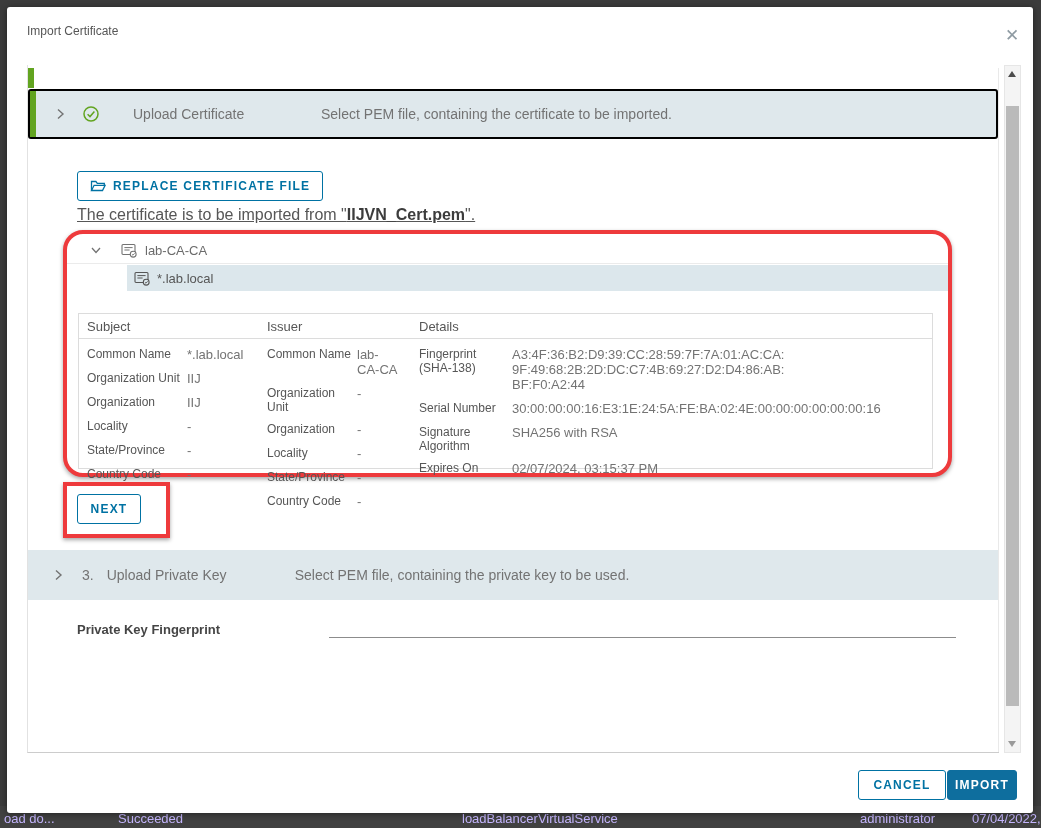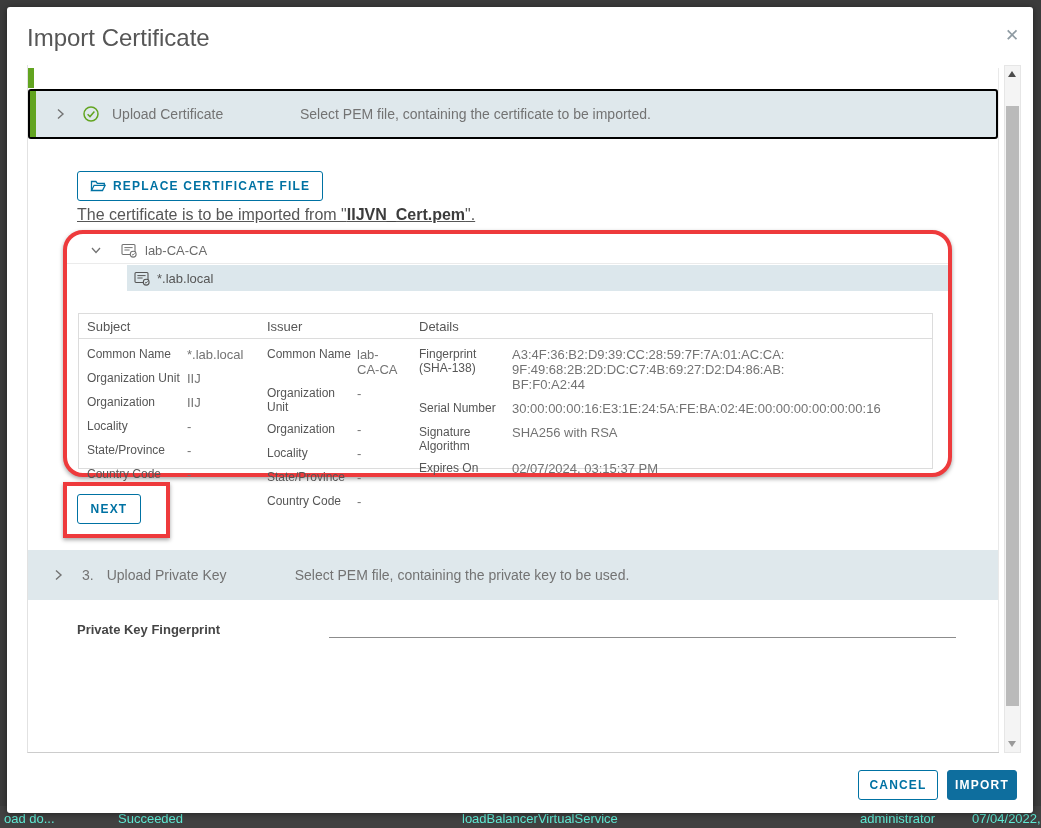--- a/index.html
+++ b/index.html
@@ -1,43 +1,43 @@
 <!DOCTYPE html>
 <html><head>
 <meta charset="utf-8">
 <style>
   * { margin:0; padding:0; box-sizing:border-box; }
   html,body { width:1041px; height:828px; font-family:"Liberation Sans", sans-serif; }
   body { position:relative; background:#3b3b3b; overflow:hidden; }
 
   
   .backdrop-strip { position:absolute; left:0; top:806px; width:1041px; height:22px; background:#414141; }
-  .backdrop-strip span { position:absolute; top:5px; font-size:13px; color:#5eead4; white-space:nowrap; }
+  .backdrop-strip span { position:absolute; top:5px; font-size:13px; color:#c4b5fd; white-space:nowrap; }
 
   
   .dialog { position:absolute; left:7px; top:7px; width:1026px; height:806px; background:#ffffff;
             border-radius:3px; box-shadow:0 1px 6px rgba(0,0,0,.45); }
-  .dialog-title { position:absolute; left:20px; top:17px; font-size:24px; font-weight:400; color:#565656; }
+  .dialog-title { position:absolute; left:20px; top:17px; font-size:12px; font-weight:400; color:#565656; }
   .close-btn { position:absolute; left:994px; top:18px; width:22px; height:22px; border:none; background:transparent;
                color:#8f9ba3; font-size:17px; line-height:22px; text-align:center; cursor:pointer; }
 
   
   .content { position:absolute; left:20px; top:58px; width:972px; height:688px; overflow:hidden;
              border-bottom:1px solid #cccccc; border-left:1px solid #e2e2e2; }
   .accordion { width:100%; height:100%; border-right:1px solid #e9e9e9; }
 
   .prev-sliver { margin-top:3px; height:20px; background:#ffffff; border-left:6px solid #62a420; }
 
   .step-header { position:relative; height:50px; background:#dfe8ec; display:flex; align-items:center; }
   .step-header.focused { border:2px solid #000000; border-radius:3px; margin-top:1px; }
   .green-strip { position:absolute; left:0; top:0; width:6px; height:100%; background:#62a420; }
   .step-chevron { margin-left:22px; display:inline-flex; }
   .step-check { margin-left:14px; display:inline-flex; }
   .step-number { margin-left:16px; font-size:14px; color:#737373; }
-  .step-title { margin-left:12px; font-size:14px; color:#737373; min-width:160px; }
+  .step-title { margin-left:33px; font-size:14px; color:#737373; min-width:160px; }
   .step-title.pk { margin-left:13px; }
   .step-desc { margin-left:28px; font-size:14px; color:#737373; }
 
   
   .step2-body { background:#fff; padding:32px 40px 12px 35px; }
   .btn { font-family:"Liberation Sans", sans-serif; font-size:12px; font-weight:700; letter-spacing:1.2px;
          border-radius:3px; cursor:pointer; display:inline-flex; align-items:center; justify-content:center; }
   .btn-outline { height:30px; padding:0 12px; background:#ffffff; border:1px solid #0072a3; color:#0072a3; }
   .btn-solid { background:#0e6e9e; border:1px solid #0e6e9e; color:#ffffff; }
   .btn .ficon { margin-right:7px; display:inline-flex; }
@@ -90,21 +90,21 @@
                 border:1px solid #e6e6e6; }
   .sb-up, .sb-down { position:absolute; left:0; width:15px; height:16px; background:#f4f4f4; border:none; cursor:pointer; }
   .sb-up { top:0; } .sb-down { bottom:0; }
   .sb-up::after { content:""; position:absolute; left:3px; top:5px; border-left:4px solid transparent;
                   border-right:4px solid transparent; border-bottom:6px solid #4c4c4c; }
   .sb-down::after { content:""; position:absolute; left:3px; top:5px; border-left:4px solid transparent;
                     border-right:4px solid transparent; border-top:6px solid #9a9a9a; }
   .sb-thumb { position:absolute; left:1px; top:40px; width:13px; height:600px; background:#bababa; cursor:pointer; }
 
   
-  .footer-cancel { position:absolute; left:851px; top:763px; width:80px; height:30px; }
+  .footer-cancel { position:absolute; left:851px; top:763px; width:88px; height:30px; }
   .footer-import { position:absolute; left:940px; top:763px; width:70px; height:30px; }
 
   svg { display:block; }
 </style>
 </head>
 <body>
 
 <div class="backdrop-strip">
   <span style="left:4px">oad do...</span>
   <span style="left:118px">Succeeded</span>

